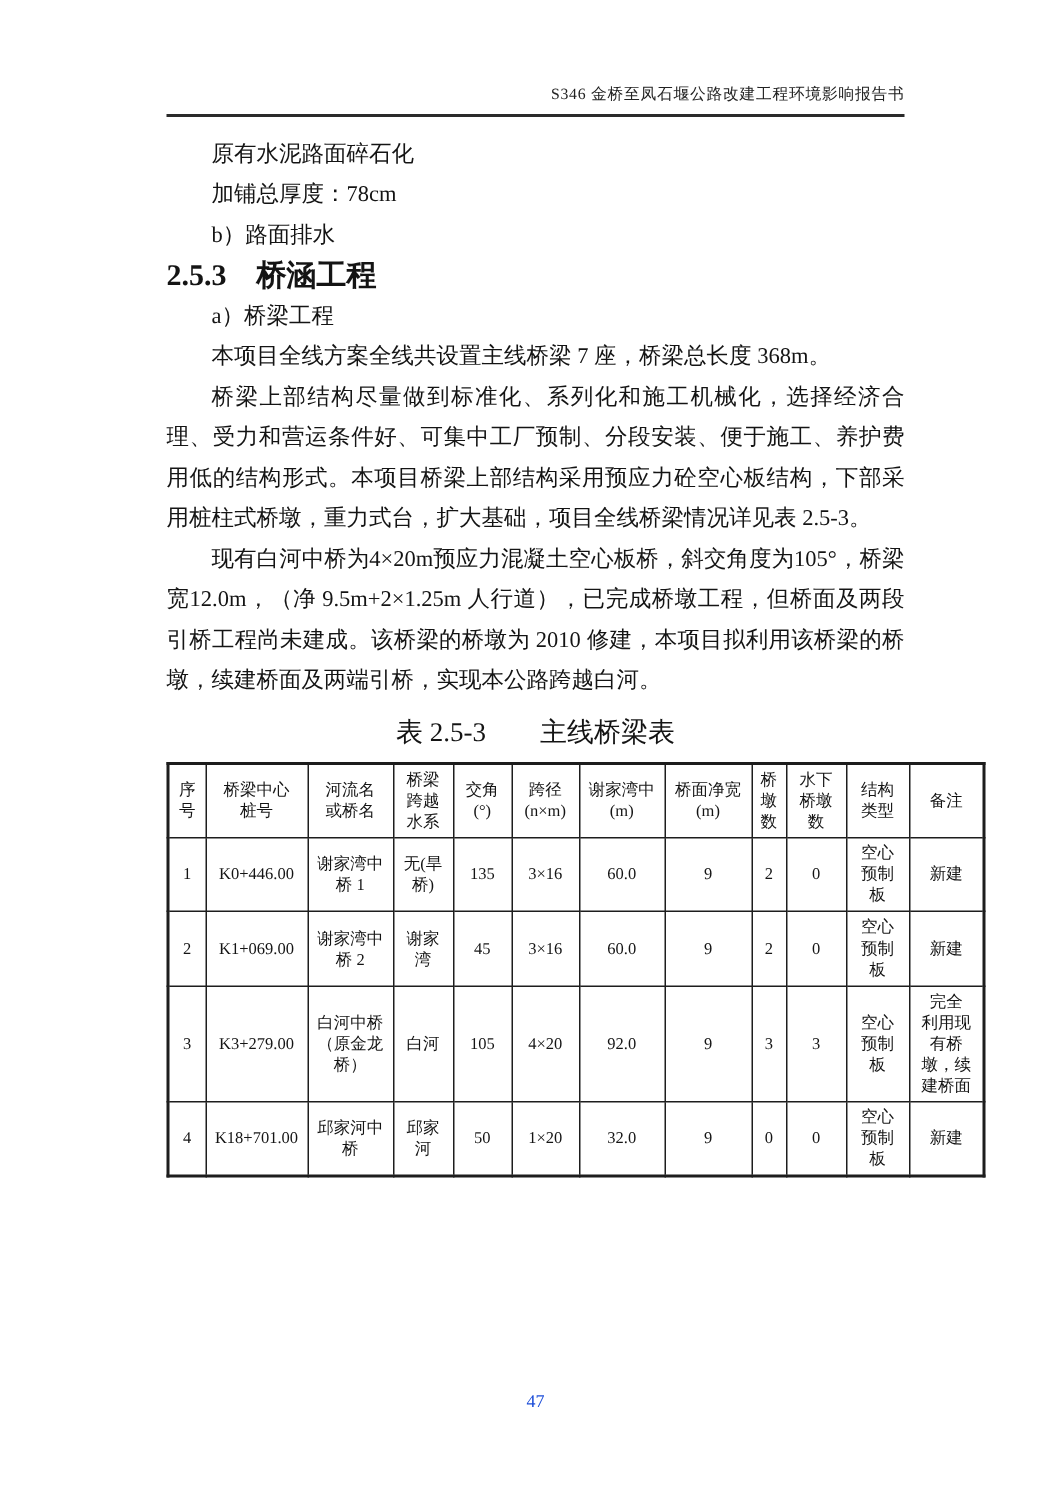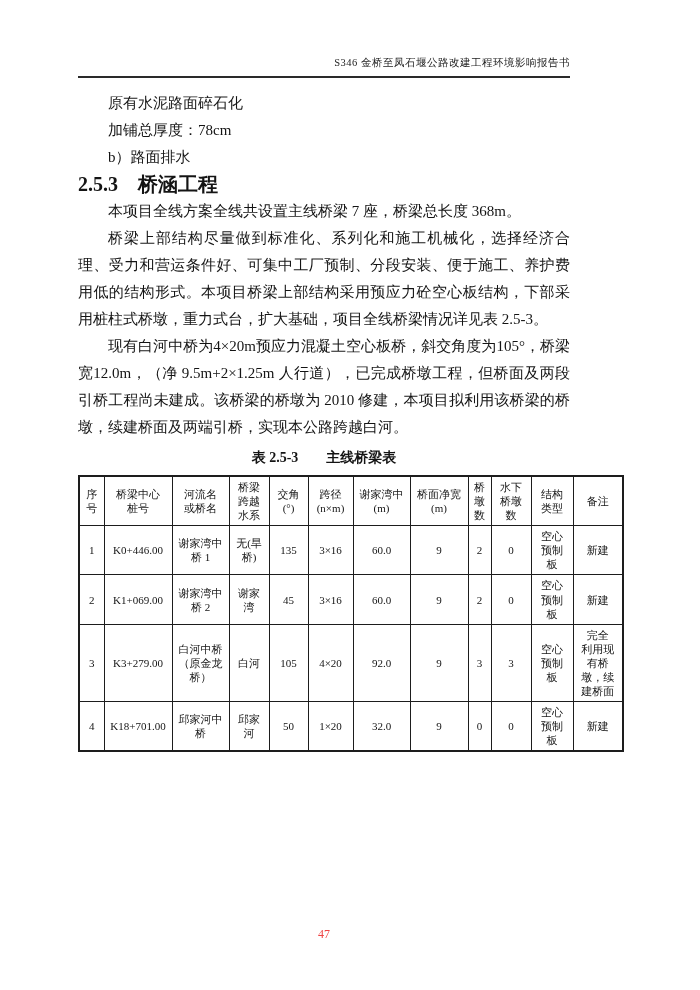--- a/index.html
+++ b/index.html
@@ -1,57 +1,58 @@
 <!DOCTYPE html>
 <html><head>
 <meta charset="utf-8">
 <style>
   html,body{margin:0;padding:0;background:#ffffff;}
   .page{
     width:648px;height:990px;background:#fff;position:relative;
     font-family:"Liberation Serif","DejaVu Serif",serif;color:#141414;
-    box-sizing:border-box;padding:56px 78px 0 78px;overflow:hidden;
+    box-sizing:border-box;padding:56px 78px 0 78px;overflow:hidden;margin-left:33px;
   }
   .header{
     border-bottom:2px solid #2a2a2a;padding-bottom:6px;
     text-align:right;font-size:10.5px;color:#222;letter-spacing:.5px;
   }
   .content{margin-top:12px;font-size:15px;line-height:27px;}
   .content p,.content h3{margin:0;padding:0;}
   .line{text-indent:2em;}
   .para{text-indent:2em;text-align:justify;}
   .heading{font-weight:bold;font-size:20px;text-indent:0;}
-  .caption{text-align:center;font-weight:bold;font-size:14px;margin:8px 0 8px 0;}
+  .caption{text-align:center;font-weight:normal;font-size:18px;margin:8px 0 8px 0;}
   table.bridge{
     width:100%;border-collapse:collapse;table-layout:fixed;
     font-size:11px;line-height:1.28;text-align:center;border:2px solid #1d1d1d;
   }
   table.bridge th,table.bridge td{
     border:1px solid #1d1d1d;padding:3px 1px;vertical-align:middle;
     font-weight:normal;white-space:pre-line;word-break:break-all;
   }
   .pagenum{
     position:absolute;left:0;right:0;bottom:48px;
-    text-align:center;font-size:12px;color:#ef4444;
+    text-align:center;font-size:12px;color:#1d4ed8;
   }
 </style>
 </head>
 <body>
 
 <div class="page">
 
   <div class="header">
     <span>S346 金桥至凤石堰公路改建工程环境影响报告书</span>
   </div>
 
   <div class="content">
     <p class="line">原有水泥路面碎石化</p>
     <p class="line">加铺总厚度：78cm</p>
     <p class="line">b）路面排水</p>
     <h3 class="heading">2.5.3　桥涵工程</h3>
+    <p class="line">a）桥梁工程</p>
     <p class="line">本项目全线方案全线共设置主线桥梁 7 座，桥梁总长度 368m。</p>
     <p class="para">桥梁上部结构尽量做到标准化、系列化和施工机械化，选择经济合理、受力和营运条件好、可集中工厂预制、分段安装、便于施工、养护费用低的结构形式。本项目桥梁上部结构采用预应力砼空心板结构，下部采用桩柱式桥墩，重力式台，扩大基础，项目全线桥梁情况详见表 2.5-3。</p>
     <p class="para">现有白河中桥为4×20m预应力混凝土空心板桥，斜交角度为105°，桥梁宽12.0m，（净 9.5m+2×1.25m 人行道），已完成桥墩工程，但桥面及两段引桥工程尚未建成。该桥梁的桥墩为 2010 修建，本项目拟利用该桥梁的桥墩，续建桥面及两端引桥，实现本公路跨越白河。</p>
   </div>
 
   <div class="caption">表 2.5-3　　主线桥梁表</div>
 
   <table class="bridge">
     <colgroup>
       <col style="width:25px">

